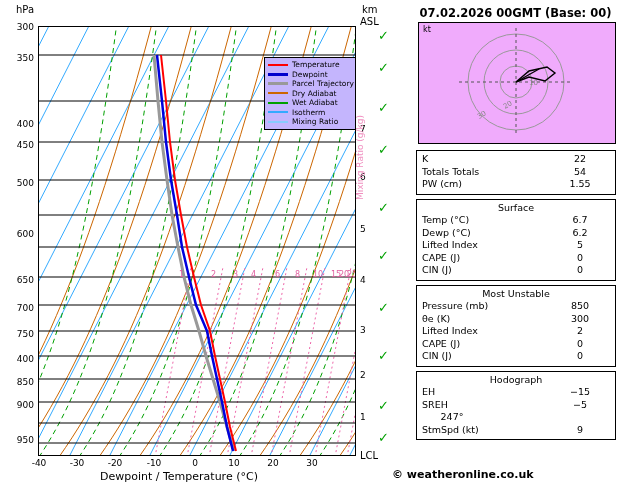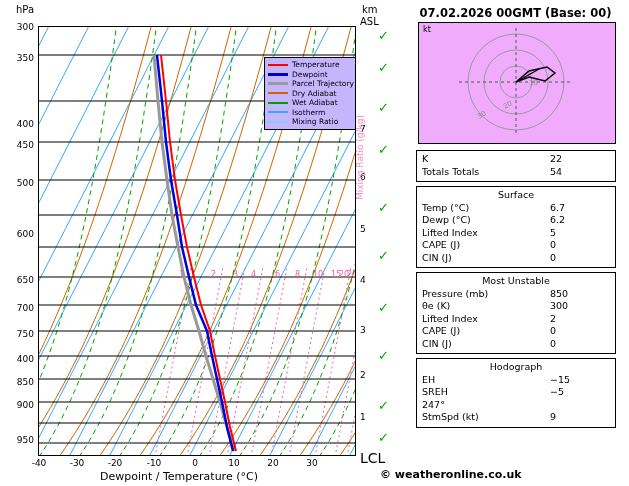--- a/index.html
+++ b/index.html
@@ -15,43 +15,43 @@
 
   #plot{position:absolute;left:38px;top:26px;width:318px;height:430px;border:1px solid #000;box-sizing:border-box;overflow:hidden;background:#fff;}
   #plot svg{position:absolute;left:0;top:0;}
 
   .ylab{position:absolute;right:0;font-size:9px;color:#000;text-align:right;width:34px;}
   .xlab{position:absolute;font-size:9px;color:#000;text-align:center;width:30px;}
   .kmlab{position:absolute;font-size:9px;color:#000;left:360px;}
   .chk{position:absolute;color:#00a000;font-size:13px;font-weight:bold;}
   #xaxis-title{position:absolute;left:100px;top:470px;font-size:11px;color:#000;}
   #mixing-title{position:absolute;left:355px;top:200px;font-size:9px;color:#f090c0;transform:rotate(-90deg);transform-origin:left top;white-space:nowrap;}
-  #lcl-label{position:absolute;left:360px;top:450px;font-size:14px;color:#000;}
+  #lcl-label{position:absolute;left:360px;top:450px;font-size:10px;color:#000;}
 
   
   #legend{position:absolute;left:205px;top:30px;width:115px;background:#c4b5fd;border:1px solid #000;padding:2px 3px;font-size:7.5px;line-height:9.5px;color:#000;margin-left:20px;}
   #legend .row{display:flex;align-items:center;height:9.5px;}
   #legend .sw{width:20px;height:0;border-top-width:2px;border-top-style:solid;margin-right:4px;}
 
   
   .mrnum{position:absolute;font-size:8px;color:#e060a0;}
 
   
   #right{position:absolute;left:402px;top:0;width:227px;height:486px;}
   #date-title{position:absolute;left:0;top:6px;width:227px;text-align:center;font-size:11.5px;font-weight:bold;color:#000;}
   #hodo-box{position:absolute;left:16px;top:22px;width:196px;height:120px;border:1px solid #000;background:#f0abfc;}
   #hodo-kt{position:absolute;left:4px;top:2px;font-size:8px;color:#000;}
 
   #tables{position:absolute;left:14px;top:150px;width:200px;}
   .tbl{border:1px solid #000;margin-bottom:4px;padding:2px 0 3px 0;background:#fff;}
   .trow{display:flex;font-size:9.5px;line-height:12.5px;color:#000;padding:0 5px;}
   .trow .k{flex:1 1 auto;}
-  .trow .v{flex:0 0 60px;text-align:left;}
+  .trow .v{flex:0 0 60px;text-align:center;}
   .thead{text-align:center;font-size:9.5px;line-height:12.5px;color:#000;}
-  #credit{position:absolute;left:380px;top:468px;font-size:11px;color:#000;font-weight:bold;}
+  #credit{position:absolute;left:392px;top:468px;font-size:11px;color:#000;font-weight:bold;}
 </style>
 </head>
 <body>
 
 <div class="root">
 
   <div id="skewt-panel">
 
     <div id="hpa-label">hPa</div>
     <div id="km-label">km</div>
@@ -258,20 +258,24 @@
 
       <div class="tbl">
         <div class="trow">
             <span class="k">K</span>
             <span class="v">22</span>
           </div>
         <div class="trow">
             <span class="k">Totals Totals</span>
             <span class="v">54</span>
           </div>
+        <div class="trow">
+            <span class="k">PW (cm)</span>
+            <span class="v">1.55</span>
+          </div>
       </div>
 
       <div class="tbl">
         <div class="thead">Surface</div>
         <div class="trow">
             <span class="k">Temp (°C)</span>
             <span class="v">6.7</span>
           </div>
         <div class="trow">
             <span class="k">Dewp (°C)</span>

